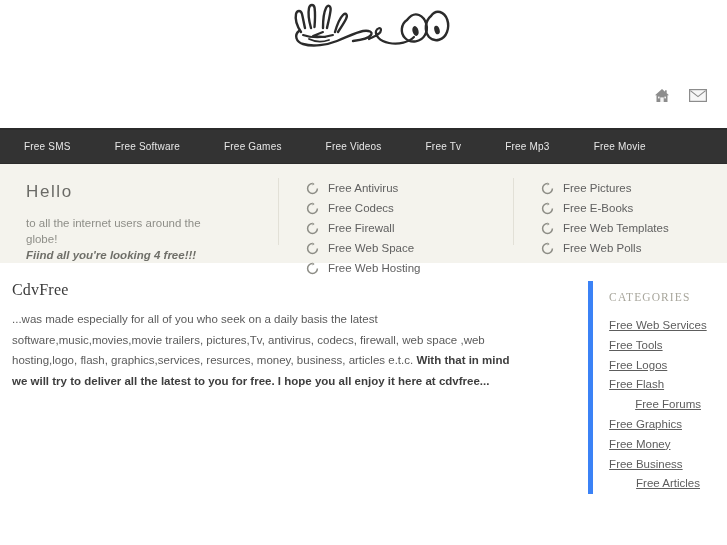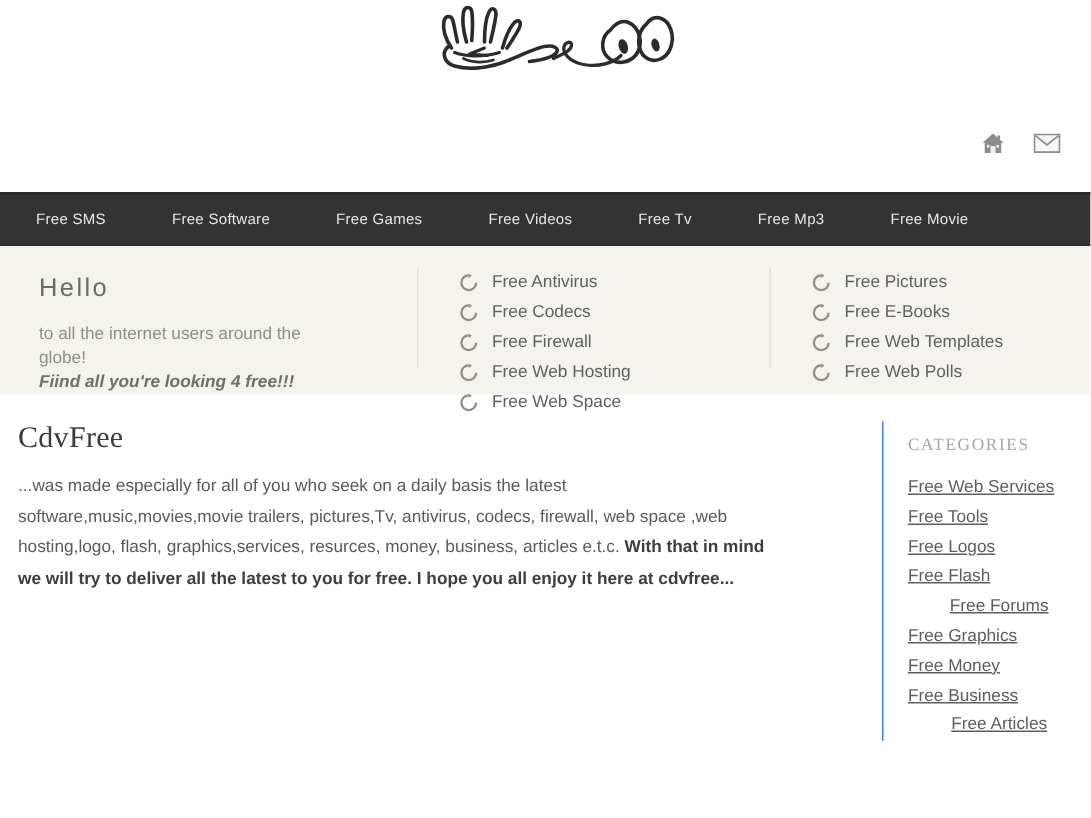--- a/index.html
+++ b/index.html
@@ -139,42 +139,42 @@
     display: flex;
     padding-top: 18px;
   }
   .article {
     width: 566px;
     box-sizing: border-box;
     padding: 0 28px 0 12px;
   }
   .article-title {
     font-family: "Liberation Serif", serif;
-    font-size: 20px;
+    font-size: 16px;
     font-weight: normal;
     color: #3b3b3b;
     margin: 0 0 10px 0;
     letter-spacing: .2px;
   }
   .article-body {
     font-size: 11.5px;
     line-height: 20.5px;
     color: #5a5a5a;
     margin: 0;
     text-align: left;
   }
   .article-body b {
     color: #3e3e3e;
     font-weight: bold;
   }
 
   .sidebar {
     width: 144px;
     box-sizing: border-box;
-    border-left: 1px solid #3b82f6;
+    border-left: 5px solid #3b82f6;
     padding: 10px 0 0 16px;
     margin-left: 44px;
   }
   .sidebar-title {
     font-family: "Liberation Serif", serif;
     font-size: 11.5px;
     color: #a8a69c;
     letter-spacing: 1.1px;
     margin: 0 0 13px 0;
     font-weight: normal;
@@ -288,31 +288,31 @@
       <span class="link-text">Free Firewall</span>
     </div>
 
     <div class="link-row">
       <span class="link-ico">
         <svg width="13" height="13" viewBox="0 0 13 13" xmlns="http://www.w3.org/2000/svg">
             <path d="M6.5 1.6 A4.9 4.9 0 1 0 11.4 6.5" fill="none" stroke="#8d8d86" stroke-width="1.5"></path>
             <path d="M6.5 0.4 L6.5 3.4 L8.6 1.9 Z" fill="#8d8d86"></path>
           </svg>
       </span>
+      <span class="link-text">Free Web Space</span>
+    </div>
+
+    <div class="link-row">
+      <span class="link-ico">
+        <svg width="13" height="13" viewBox="0 0 13 13" xmlns="http://www.w3.org/2000/svg">
+            <path d="M6.5 1.6 A4.9 4.9 0 1 0 11.4 6.5" fill="none" stroke="#8d8d86" stroke-width="1.5"></path>
+            <path d="M6.5 0.4 L6.5 3.4 L8.6 1.9 Z" fill="#8d8d86"></path>
+          </svg>
+      </span>
       <span class="link-text">Free Web Hosting</span>
-    </div>
-
-    <div class="link-row">
-      <span class="link-ico">
-        <svg width="13" height="13" viewBox="0 0 13 13" xmlns="http://www.w3.org/2000/svg">
-            <path d="M6.5 1.6 A4.9 4.9 0 1 0 11.4 6.5" fill="none" stroke="#8d8d86" stroke-width="1.5"></path>
-            <path d="M6.5 0.4 L6.5 3.4 L8.6 1.9 Z" fill="#8d8d86"></path>
-          </svg>
-      </span>
-      <span class="link-text">Free Web Space</span>
     </div>
   </div>
 
   <div class="intro-col col-links2">
     <div class="divider"></div>
 
 
     <div class="link-row">
       <span class="link-ico">
         <svg width="13" height="13" viewBox="0 0 13 13" xmlns="http://www.w3.org/2000/svg">

